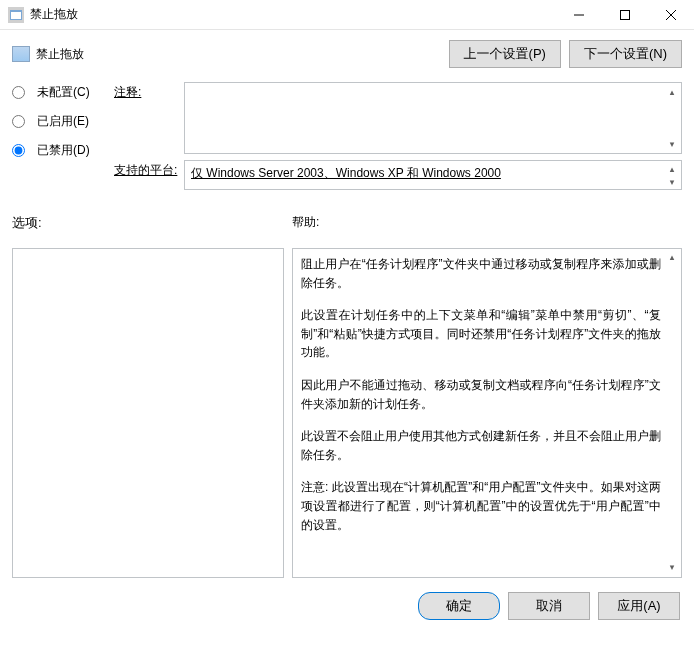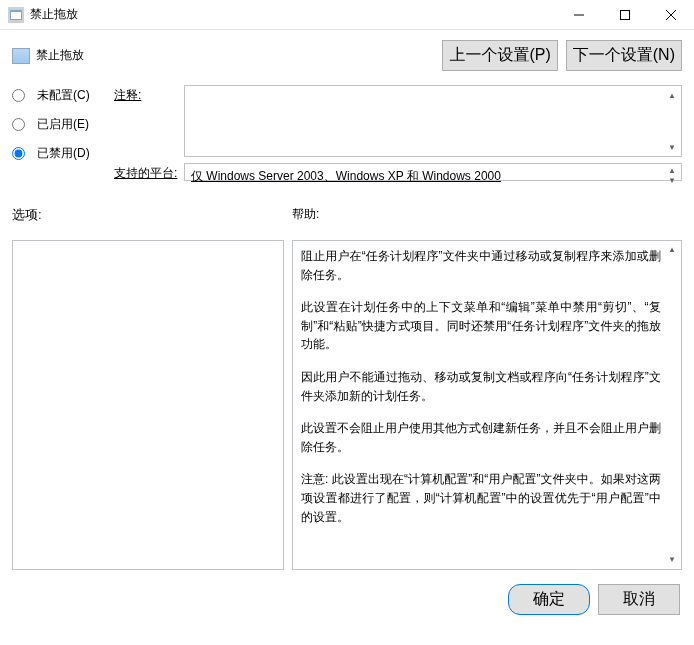--- a/index.html
+++ b/index.html
@@ -46,22 +46,22 @@
       width: 18px; height: 16px;
       margin-right: 6px;
       background: linear-gradient(#bcd6f1,#9ec9f0);
       border: 1px solid #8aa6c4;
     }
     .header-title { flex: 1; font-size: 12px; }
     .nav-btns { display: flex; gap: 8px; }
     .btn {
       background: #e1e1e1;
       border: 1px solid #adadad;
-      padding: 4px 6px;
-      font-size: 16px;
+      padding: 4px 14px;
+      font-size: 13px;
       font-family: inherit;
       cursor: pointer;
     }
     .mid-section { display: flex; gap: 10px; }
     .radio-col {
       width: 92px;
       padding-top: 2px;
     }
     .radio-item {
       display: flex;
@@ -74,21 +74,21 @@
     .fields-col { flex: 1; }
     .field-row { display: flex; margin-bottom: 6px; align-items: flex-start; text-decoration: underline; }
     .field-label { width: 70px; text-align: left; padding-top: 2px; font-size:12px; }
     .textbox {
       flex: 1;
       border: 1px solid #c0c4c8;
       background: #fff;
       position: relative;
     }
     .textbox.commentbox { height: 72px; }
-    .textbox.platformbox { height: 18px; padding: 4px 20px 4px 6px; display:flex; align-items:flex-start; }
+    .textbox.platformbox { height: 30px; padding: 4px 20px 4px 6px; display:flex; align-items:flex-start; }
     .scroll-stub {
       position: absolute;
       right: 1px; width: 16px;
       display: flex; flex-direction: column; justify-content: space-between;
       top: 1px; bottom: 1px;
     }
     .scroll-arrow {
       width: 16px; height: 16px;
       display: flex; align-items:center; justify-content:center;
       color: #606060;
@@ -232,13 +232,14 @@
         <div class="scroll-arrow">▴</div>
         <div class="scroll-arrow">▾</div>
       </div>
     </div>
   </div>
 </div>
 
 <div class="footer">
   <button class="btn primary"><span>确定</span></button>
   <button class="btn"><span>取消</span></button>
+  <button class="btn"><span>应用(A)</span></button>
 </div>
 
 </body></html>

